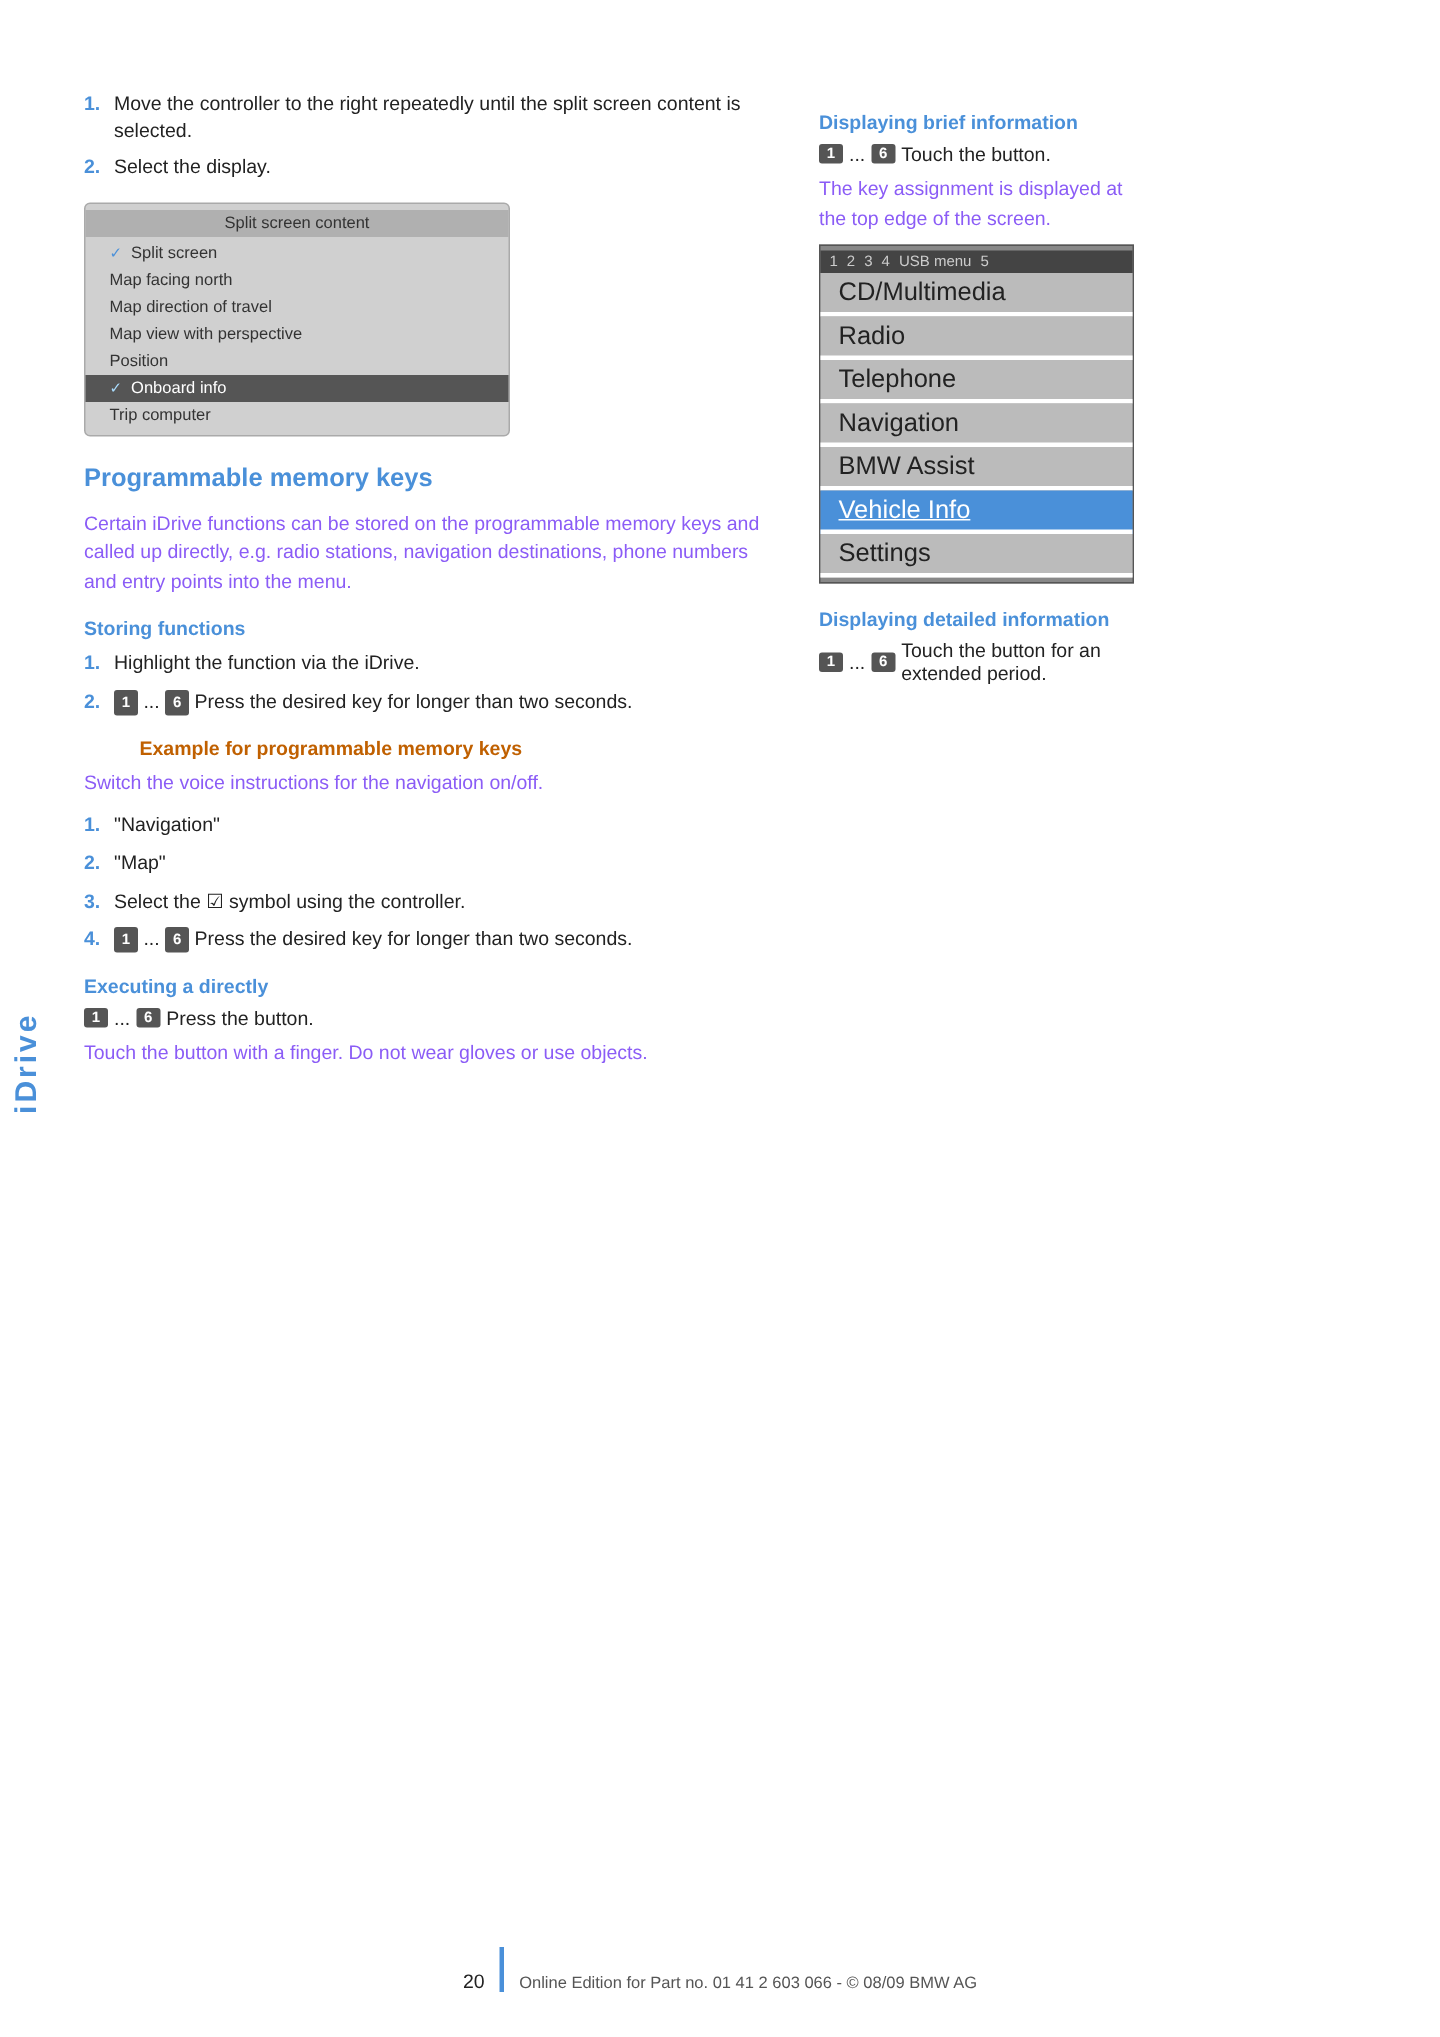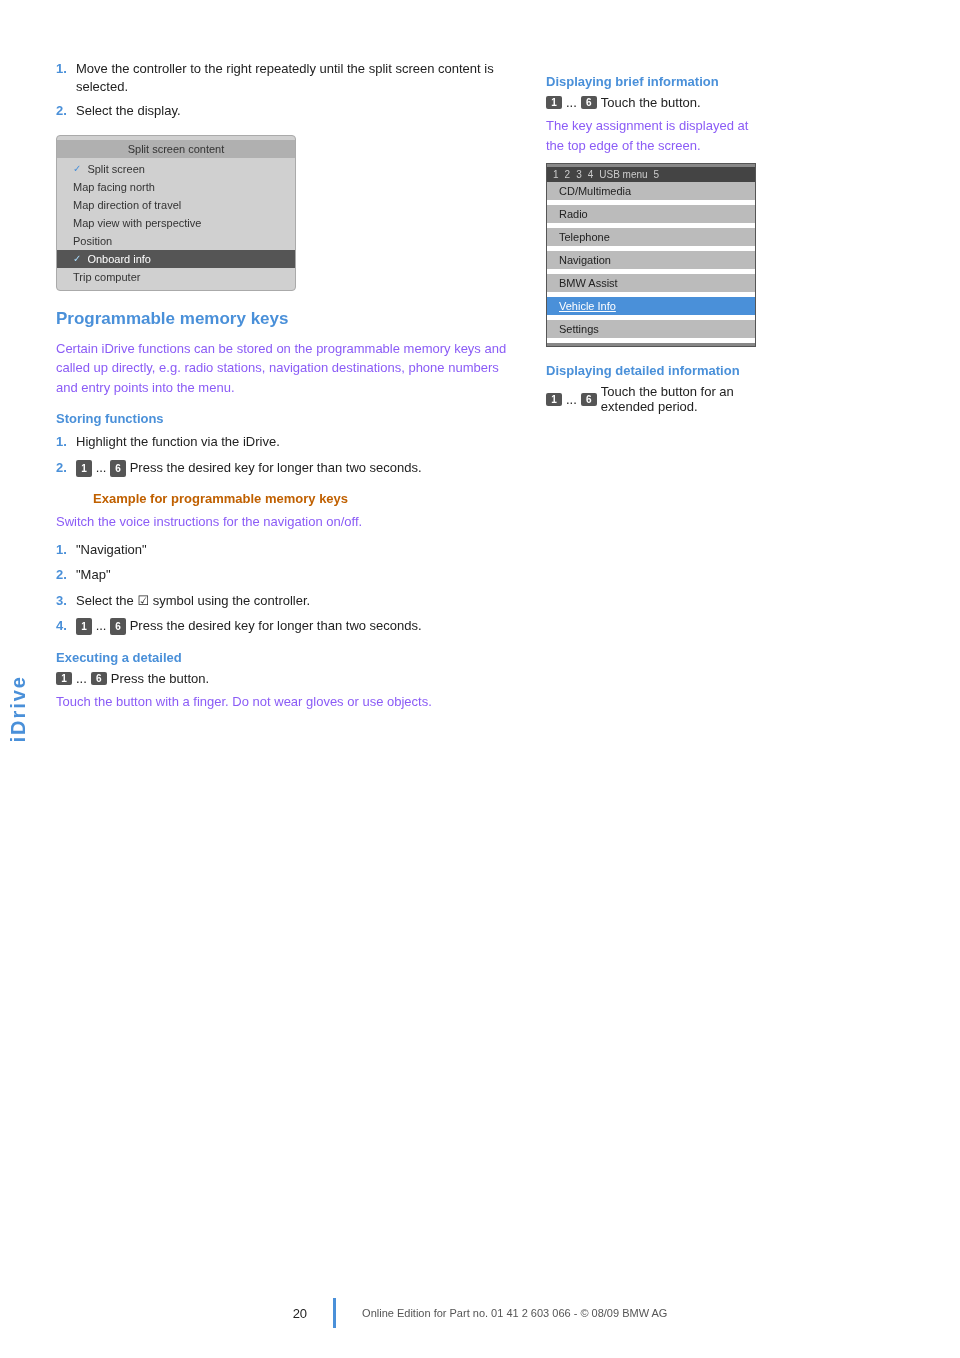--- a/index.html
+++ b/index.html
@@ -74,21 +74,21 @@
       min-width: 14px;
     }
 
     
     .screen-mockup {
       background: #d0d0d0;
       border: 1px solid #aaa;
       border-radius: 4px;
       padding: 4px 0;
       margin-bottom: 18px;
-      width: 240px;
+      width: 284px;
     }
     .screen-title-bar {
       background: #b0b0b0;
       color: #333;
       font-size: 11px;
       padding: 3px 8px;
       text-align: center;
       margin-bottom: 2px;
     }
     .screen-menu-item {
@@ -179,41 +179,41 @@
       background: #444;
       color: #ccc;
       font-size: 10px;
       padding: 2px 6px;
       display: flex;
       gap: 6px;
       align-items: center;
     }
     .right-screen-item {
       padding: 3px 12px;
-      font-size: 11px;
+      font-size: 17px;
       color: #222;
       background: #bbb;
-      border-bottom: 5px solid #ffffff;
+      border-bottom: 3px solid #ffffff;
     }
     .right-screen-item.highlight {
       background: #4a90d9;
       color: #fff;
       text-decoration: underline;
     }
 
     
     .footer {
       position: absolute;
       bottom: 30px;
       left: 0;
       right: 0;
       display: flex;
-      align-items: center;
+      align-items: flex-end;
       justify-content: center;
-      gap: 26px;
+      gap: 10px;
       font-size: 11px;
       color: #555;
     }
     .footer-page {
       font-size: 13px;
       color: #222;
     }
     .footer-line {
       width: 3px;
       height: 30px;
@@ -320,21 +320,21 @@
       <div class="inline-step">
         <span class="step-num" style="color:#4a90d9;">4.</span>
         <span>
           <span class="key-badge">1</span>
           <span> ... </span>
           <span class="key-badge">6</span>
           <span> Press the desired key for longer than two seconds.</span>
         </span>
       </div>
 
-      <div class="sub-heading">Executing a detailed</div>
+      <div class="sub-heading">Executing a directly</div>
 
       <div class="exec-line">
         <span class="key-badge">1</span>
         <span> ... </span>
         <span class="key-badge">6</span>
         <span> Press the button.</span>
       </div>
 
       <p class="para">Touch the button with a finger. Do not wear gloves or use objects.</p>
 

